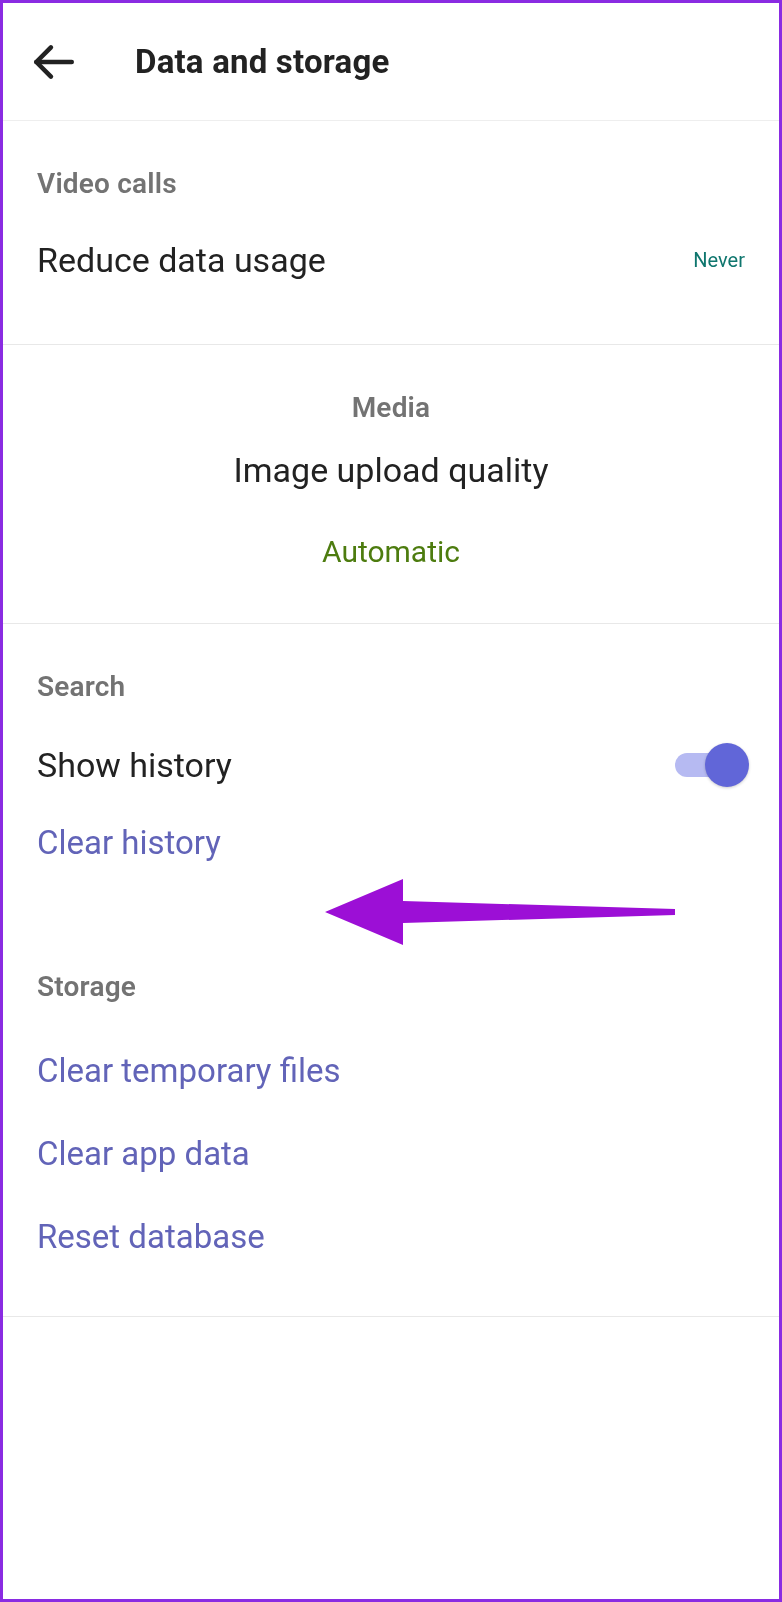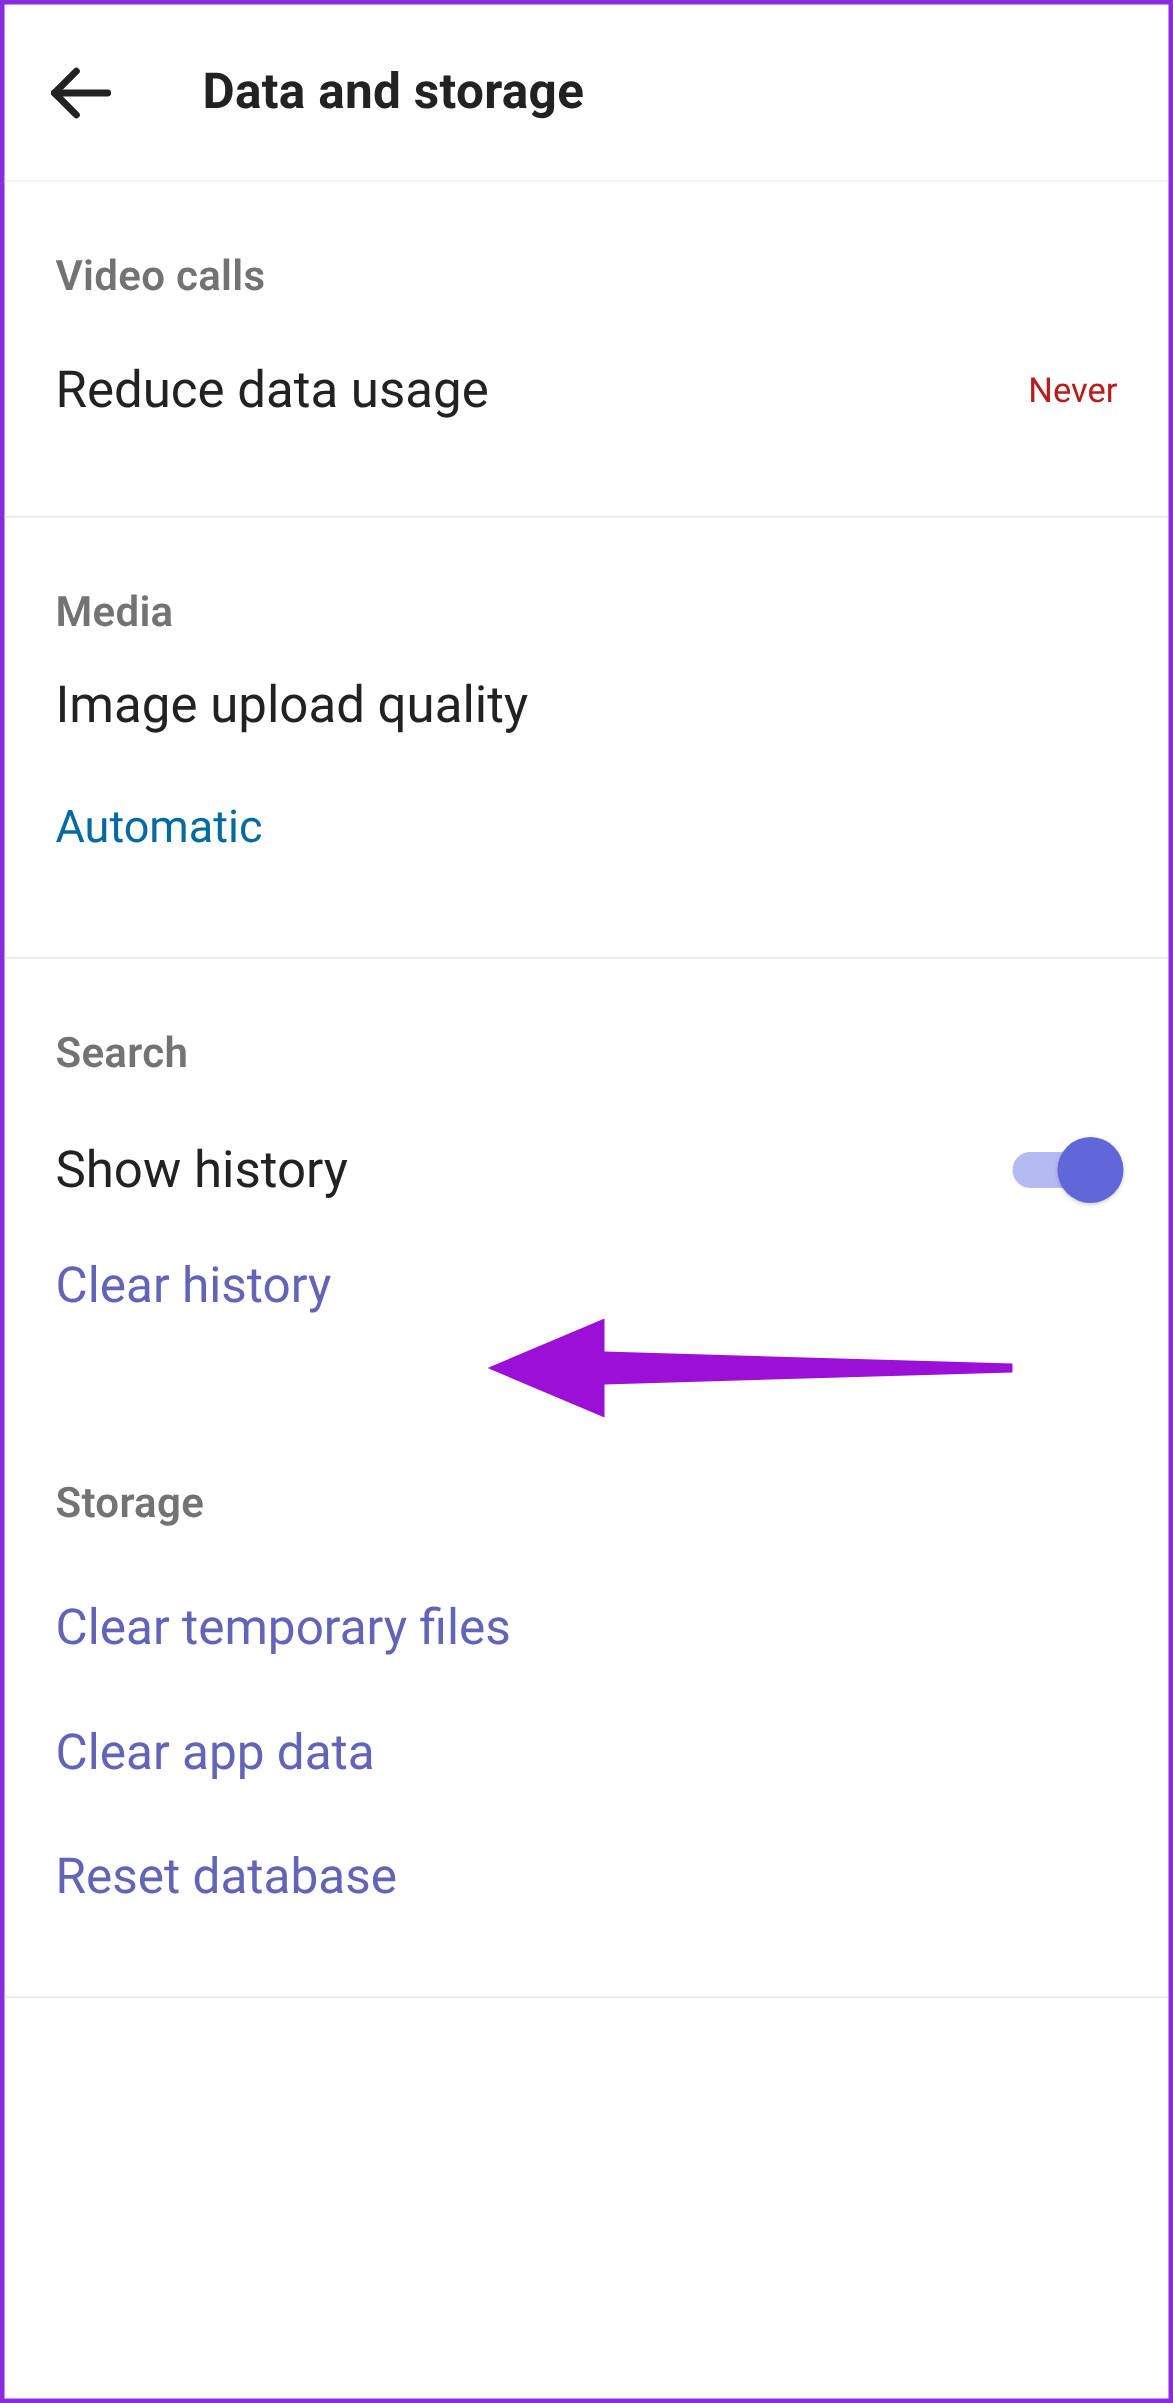--- a/index.html
+++ b/index.html
@@ -8,35 +8,35 @@
 
   .appbar { height: 118px; display: flex; align-items: center; padding: 0 20px; border-bottom: 1px solid #eee; }
   .back-btn { width: 60px; height: 60px; display: flex; align-items: center; justify-content: center; cursor: pointer; }
   .appbar-title { font-size: 33px; font-weight: 700; color: #222; margin-left: 52px; letter-spacing: 0.2px; }
 
   .section { border-bottom: 1px solid #e8e8e8; padding: 32px 34px 40px 34px; }
   .section-header { font-size: 28px; font-weight: 600; color: #737373; margin-bottom: 26px; letter-spacing: 0.2px; }
 
   .row { display: flex; align-items: center; justify-content: space-between; padding: 14px 0; }
   .row-label { font-size: 34px; color: #222; font-weight: 400; }
-  .row-value { font-size: 23px; color: #b91c1c; }
-  .row-sub { font-size: 30px; color: #0369a1; margin-top: 44px; font-weight: 400; }
+  .row-value { font-size: 20px; color: #0f766e; }
+  .row-sub { font-size: 30px; color: #4d7c0f; margin-top: 44px; font-weight: 400; }
 
   .link-item { font-size: 33px; color: #6264b8; font-weight: 400; padding: 22px 0; cursor: pointer; }
 
   
   .switch { position: relative; width: 70px; height: 44px; }
   .switch-track { position: absolute; top: 10px; left: 0; width: 58px; height: 24px; background: #b6baf2; border-radius: 14px; }
   .switch-thumb { position: absolute; top: 0; right: -4px; width: 44px; height: 44px; background: #6166d8; border-radius: 50%; box-shadow: 0 1px 3px rgba(0,0,0,0.2); }
 
   
   .annotation-arrow { position: absolute; left: 322px; top: 864px; pointer-events: none; }
 
   .section.video { padding-bottom: 50px; padding-top: 46px; }
-  .section.media { padding-bottom: 69px; padding-top: 46px; }
+  .section.media { padding-bottom: 54px; padding-top: 46px; text-align: center; }
   .section.storage { padding-top: 46px; padding-bottom: 38px; }
   .section.search { padding-top: 46px; border-bottom: none; }
 </style>
 </head>
 <body>
 
 <div class="frame">
 
   <div class="appbar">
     <div class="back-btn">

